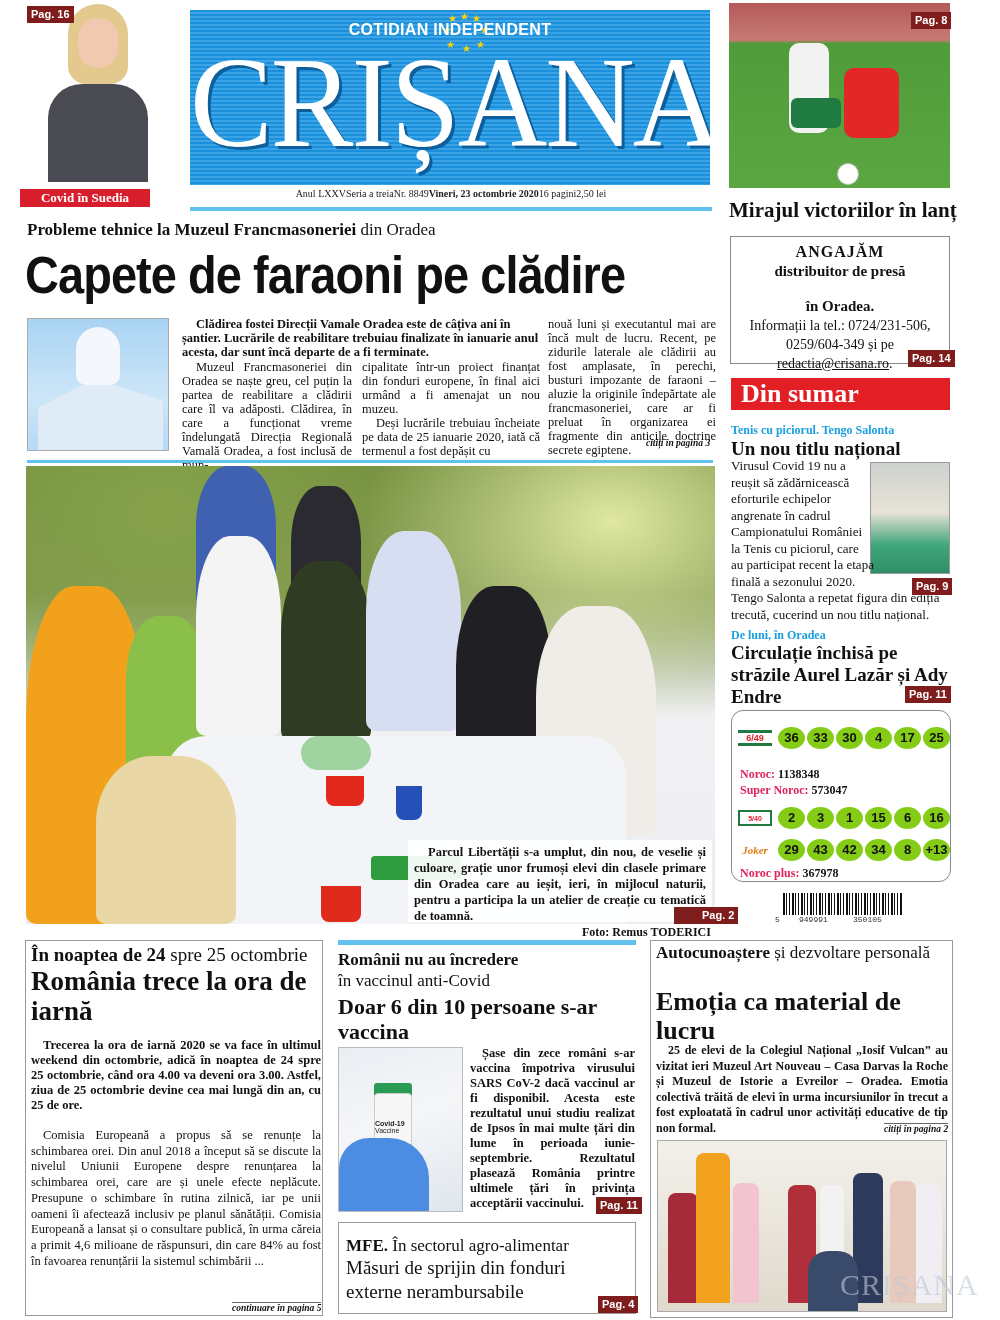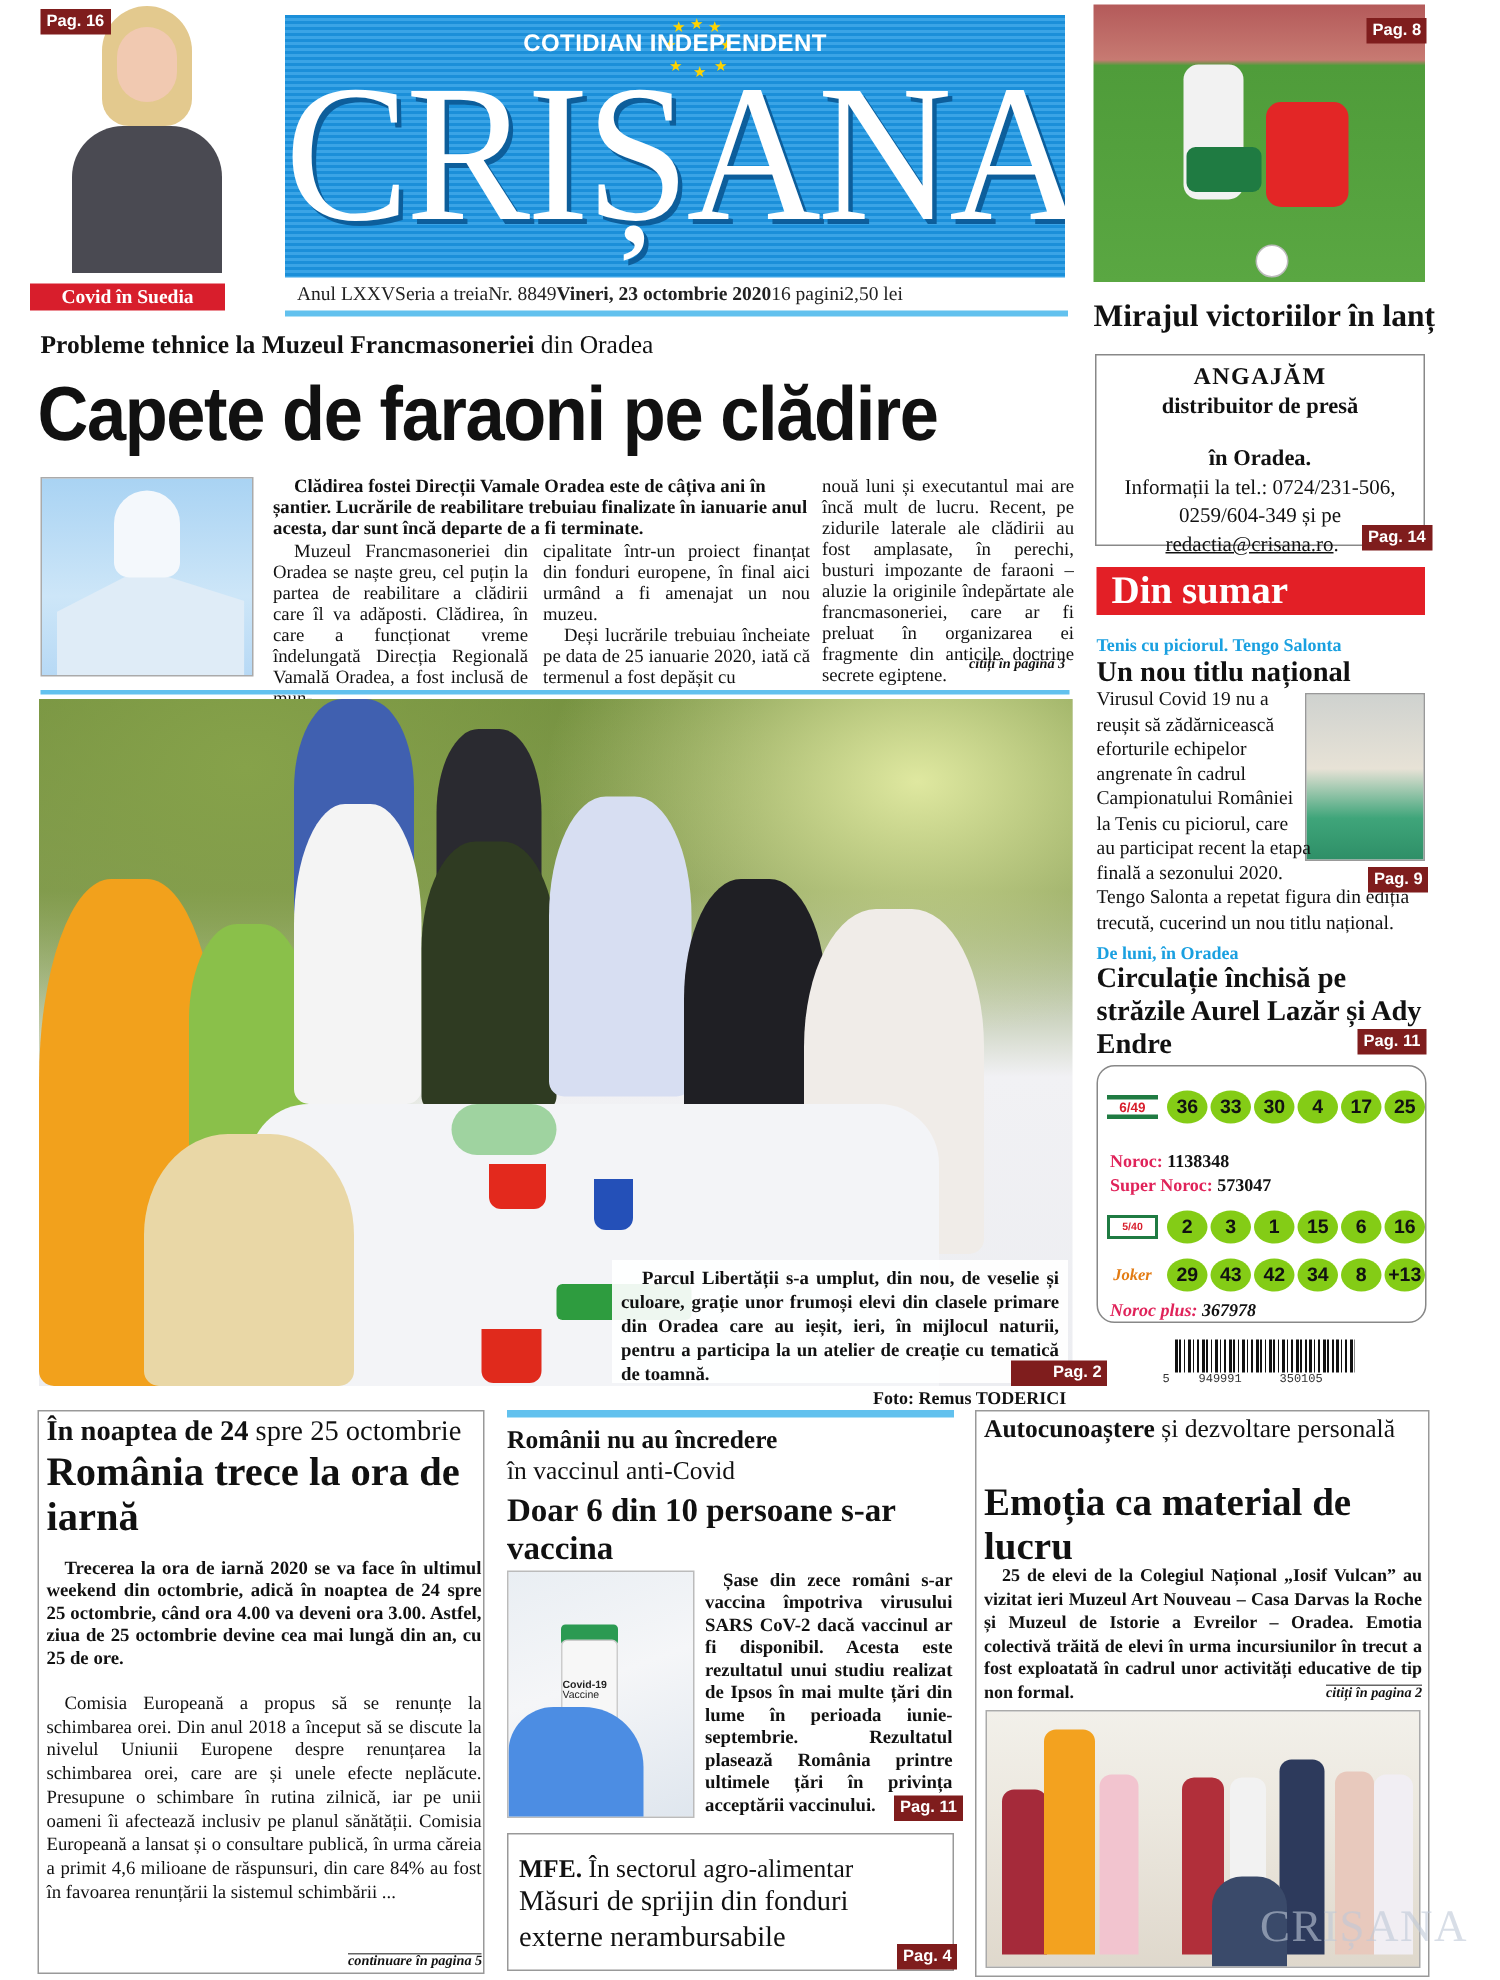--- a/index.html
+++ b/index.html
@@ -8,21 +8,21 @@
   .abs { position: absolute; }
   .pag { position: absolute; background: #7f1d1d; color: #fff; font-family: "Liberation Sans", sans-serif; font-weight: bold; font-size: 11px; padding: 2px 4px; line-height: 13px; }
   .photo { position: absolute; overflow: hidden; }
 
   
   #masthead { left: 190px; top: 10px; width: 520px; height: 175px; background: repeating-linear-gradient(180deg, #1b8fd9 0px, #1b8fd9 2px, #3aa4e6 2px, #3aa4e6 4px); overflow: hidden; }
   #masthead .tagline { position: absolute; left: 0; width: 100%; top: 11px; text-align: center; color: #fff; font-family: Liberation Sans, sans-serif; font-weight: bold; font-size: 16px; letter-spacing: 0.3px; }
   #masthead .logo { position: absolute; left: 0; width: 100%; top: 28px; text-align: center; color: #fff; font-family: "Liberation Serif", serif; font-size: 124px; line-height: 130px; letter-spacing: -2px; transform: scaleY(1.05); text-shadow: 3px 3px 0 #0d5e9b; }
   .stars { position: absolute; left: 250px; top: 4px; width: 50px; height: 44px; }
   .star { position: absolute; color: #ffd400; font-size: 10px; line-height: 10px; }
-  #infobar { left: 190px; top: 188px; width: 522px; height: 18px; font-size: 13px; display: flex; justify-content: flex-start; padding: 0 8px; color: #222; }
+  #infobar { left: 190px; top: 188px; width: 522px; height: 18px; font-size: 10px; display: flex; justify-content: center; padding: 0 8px; color: #222; }
   #infobar .date { font-weight: bold; }
   #bluerule { left: 190px; top: 207px; width: 522px; height: 4px; background: #62c1ee; }
 
   
   #portrait { left: 20px; top: 4px; width: 155px; height: 178px; background: linear-gradient(180deg, #fff 0%, #fff 100%); }
   .person-hair { position: absolute; left: 48px; top: 0px; width: 60px; height: 80px; border-radius: 30px 30px 18px 18px; background: #e3c98e; }
   .person-face { position: absolute; left: 58px; top: 14px; width: 40px; height: 50px; border-radius: 20px; background: #f1c9b1; }
   .person-body { position: absolute; left: 28px; top: 80px; width: 100px; height: 100px; border-radius: 34px 34px 0 0; background: #4a4a52; }
   #covid-label { left: 20px; top: 189px; width: 130px; height: 18px; background: #d81e2c; color: #fff; font-weight: bold; font-size: 13px; text-align: center; line-height: 18px; }
 
@@ -219,21 +219,21 @@
   </div>
   <div class="lotto-row" style="top:128px;">
     <div class="lotto-logo logojoker">Joker</div>
     <div class="ball">29</div>
     <div class="ball">43</div>
     <div class="ball">42</div>
     <div class="ball">34</div>
     <div class="ball">8</div>
     <div class="ball">+13</div>
   </div>
-  <div class="noroc-line" style="top:155px;font-style:italic;"><span class="lbl">Noroc plus:</span> <span>367978</span></div>
+  <div class="noroc-line" style="top:155px;"><span class="lbl">Noroc plus:</span> <span>367978</span></div>
 </div>
 
 <div id="barcode" class="abs">
   <div class="bars"></div>
   <span class="bar-num" style="left:0;">5</span>
   <span class="bar-num" style="left:24px;">949991</span>
   <span class="bar-num" style="left:78px;">350105</span>
 </div>
 
 <div id="kicker-main" class="abs"><b>Probleme tehnice la Muzeul Francmasoneriei</b><span> din Oradea</span></div>

